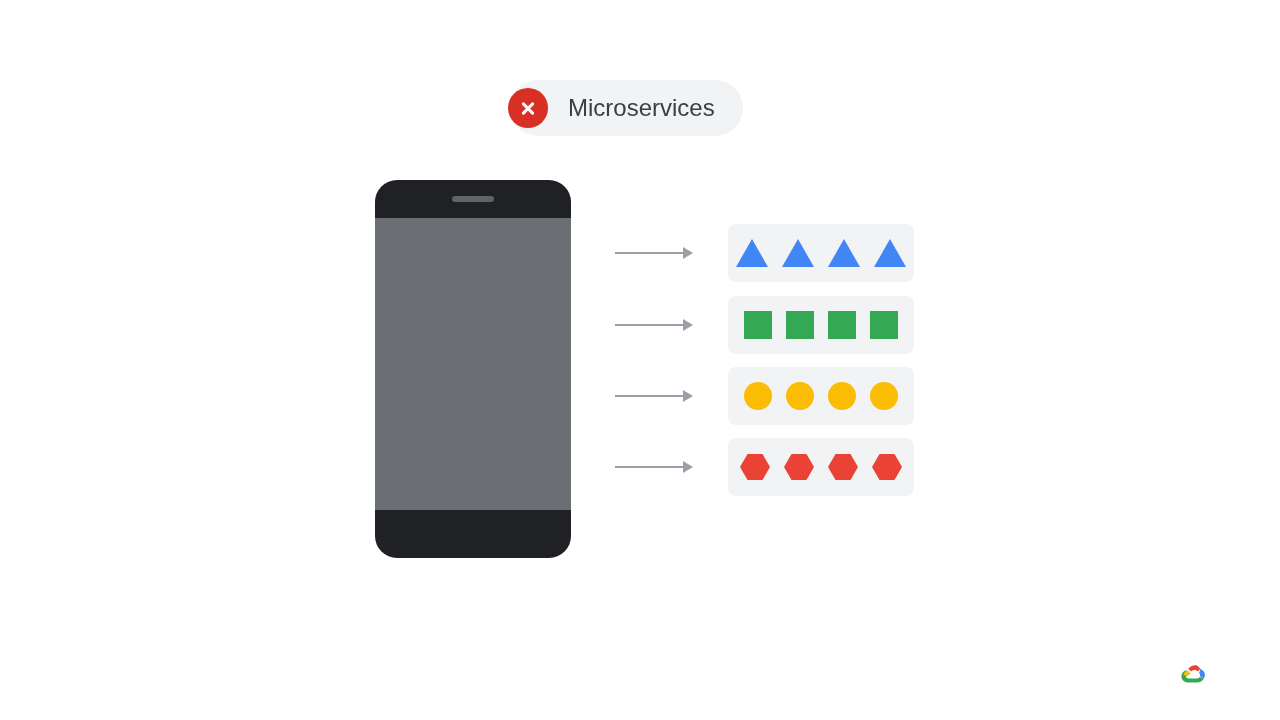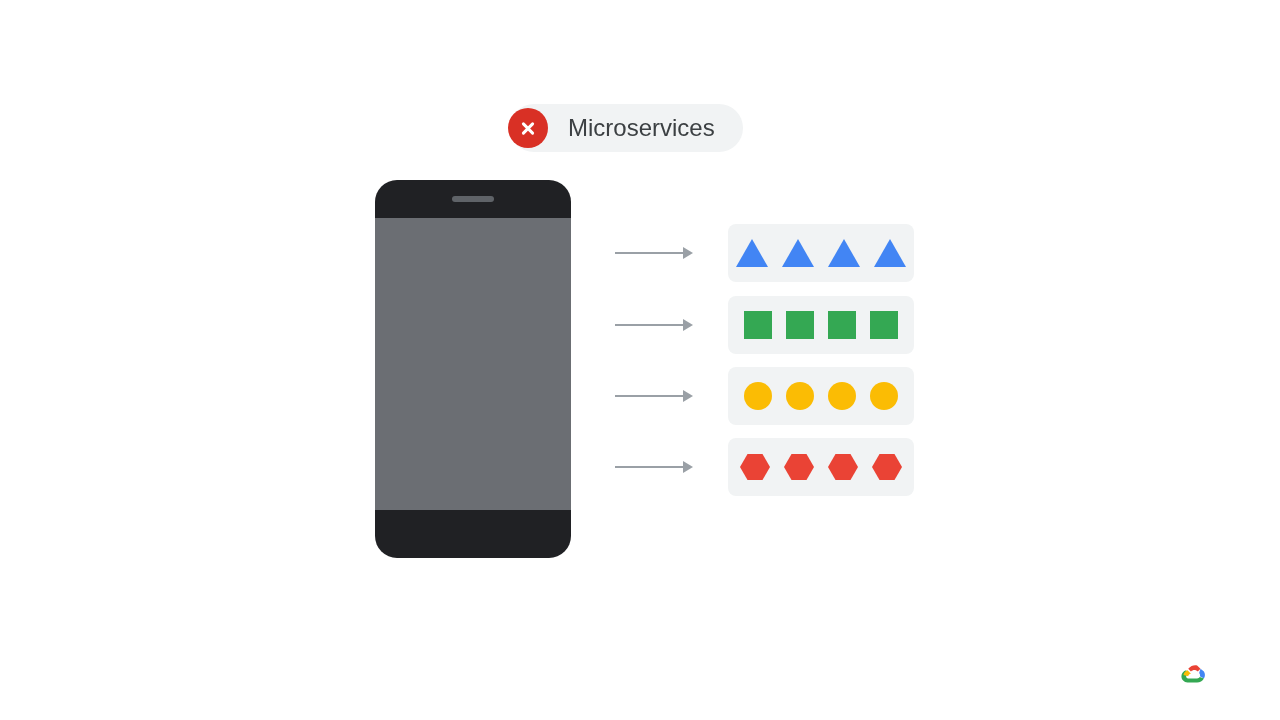--- a/index.html
+++ b/index.html
@@ -7,28 +7,28 @@
       width: 1280px;
       height: 720px;
       background: #ffffff;
       font-family: 'Google Sans', 'Product Sans', Arial, sans-serif;
       position: relative;
       overflow: hidden;
     }
     
     .title-badge {
       position: absolute;
-      top: 104px;
+      top: 80px;
       left: 510px;
       display: flex;
       align-items: center;
       background: #f1f3f4;
       border-radius: 28px;
       padding: 0 28px 0 0;
-      height: 48px;
+      height: 56px;
     }
     .title-badge .x-circle {
       width: 40px;
       height: 40px;
       background: #d93025;
       border-radius: 50%;
       display: flex;
       align-items: center;
       justify-content: center;
       margin-right: 20px;

